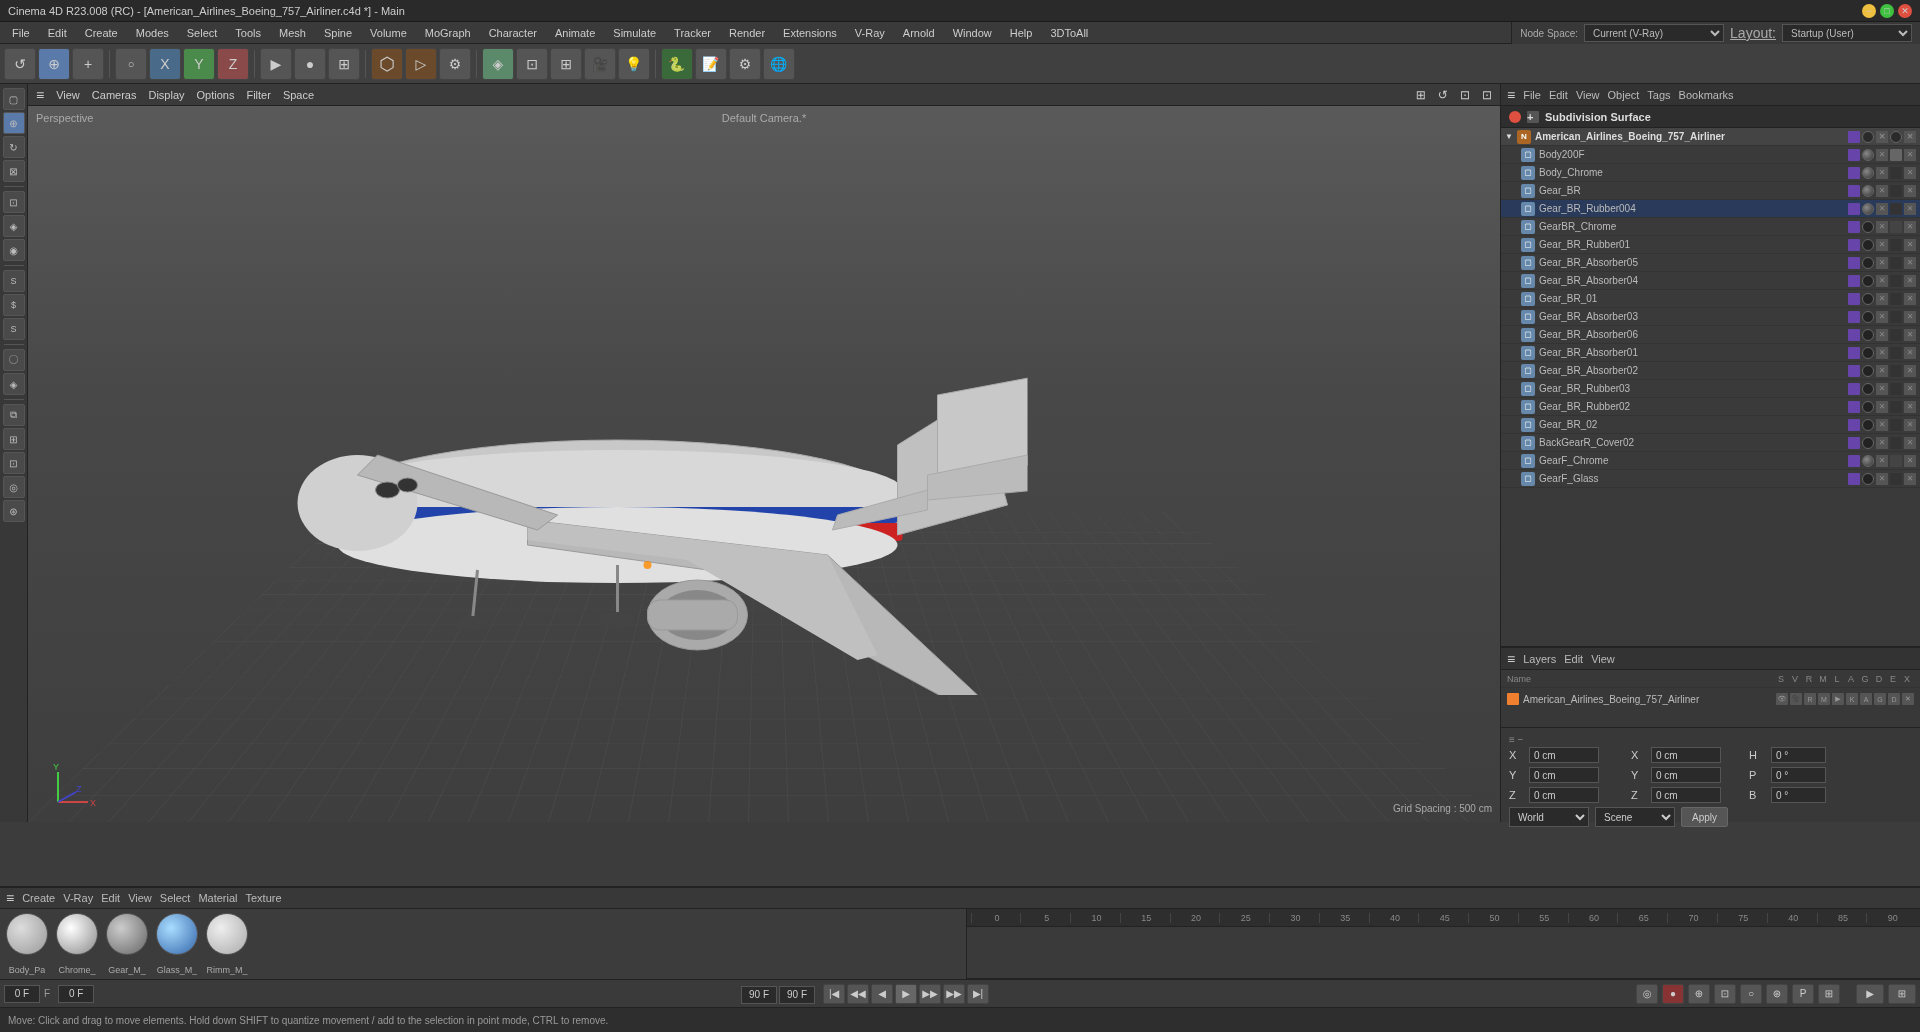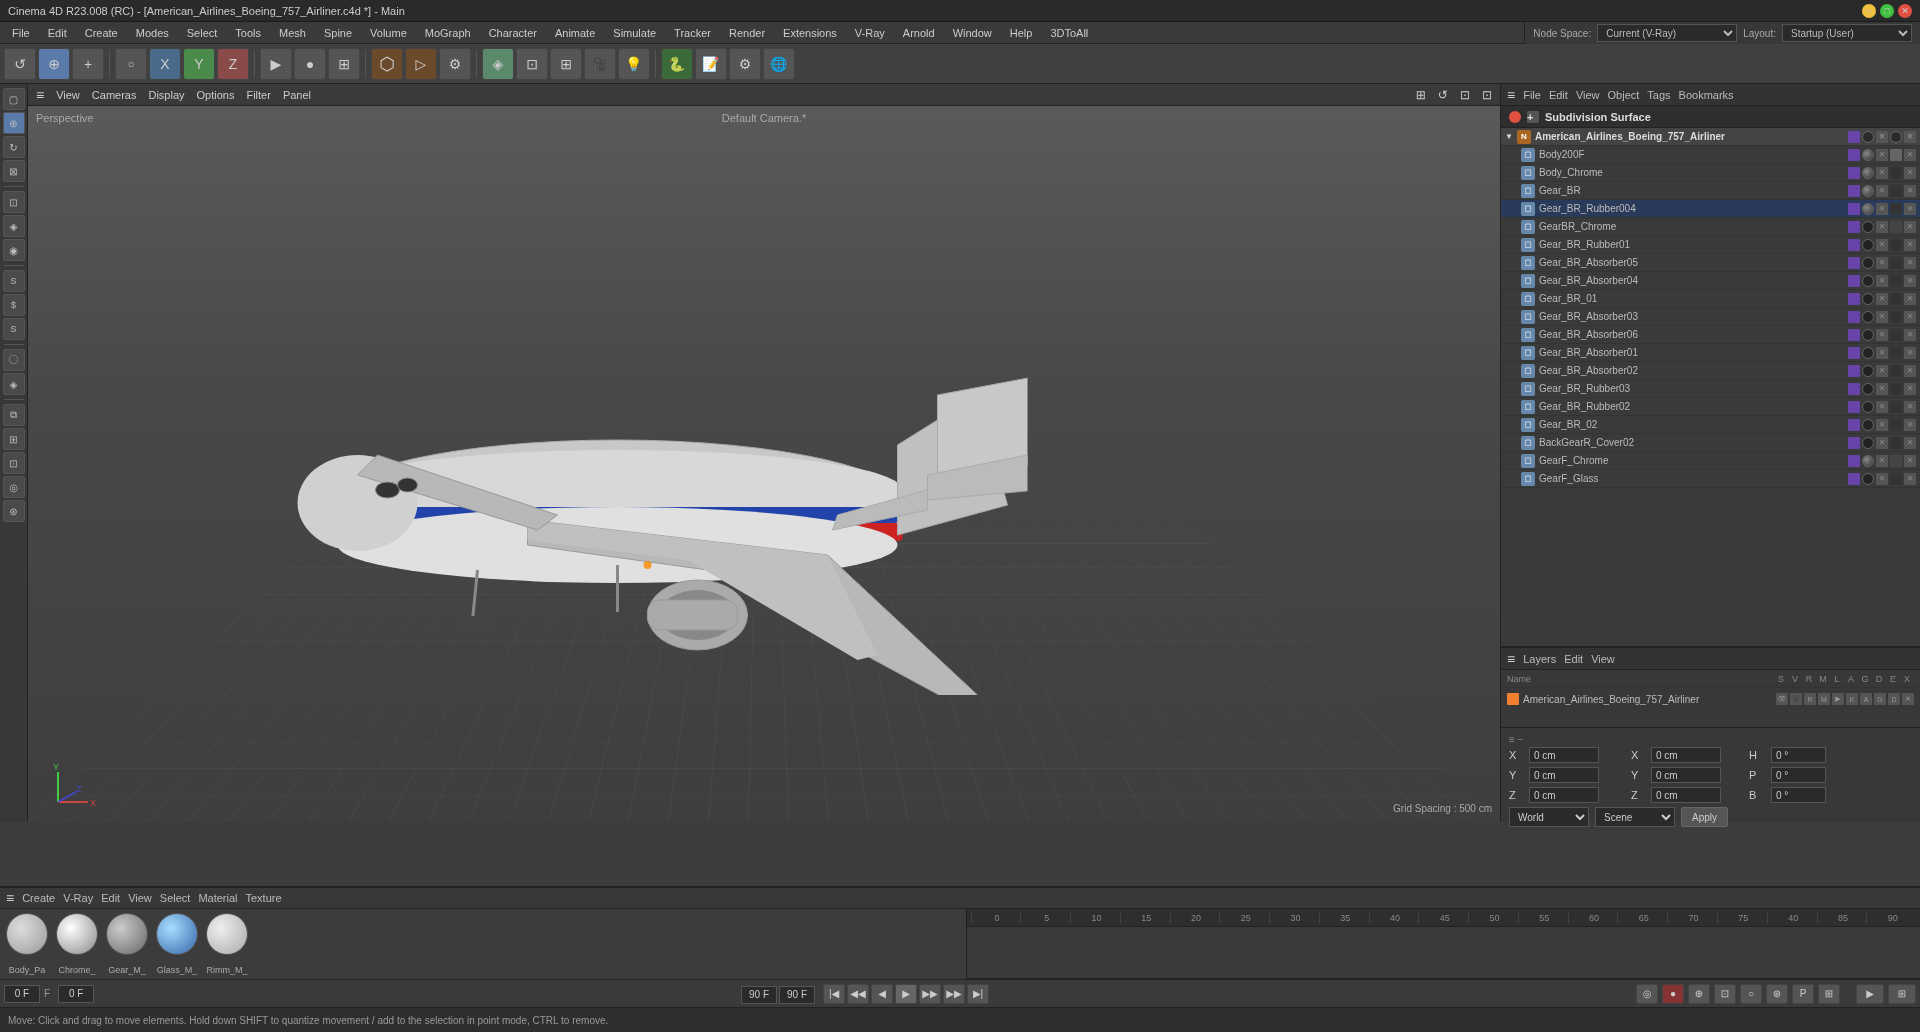--- a/index.html
+++ b/index.html
@@ -262,21 +262,21 @@
   <div class="menu-item">Arnold</div>
   <div class="menu-item">Window</div>
   <div class="menu-item">Help</div>
   <div class="menu-item">3DToAll</div>
 
   <div style="position:absolute; right:0; top:0; height:22px; background:#383838; display:flex; align-items:center; padding:0 8px; gap:6px; border-left:1px solid #222;">
     <span style="font-size:10px;color:#aaa;">Node Space:</span>
     <select class="ns-dropdown" style="height:18px;background:#2a2a2a;border:1px solid #555;color:#bbb;font-size:10px;">
       <option>Current (V-Ray)</option>
     </select>
-    <span style="font-size:10px;color:#aaa;">Layout:</span>
+    <span style="font-size:14px;color:#aaa;text-decoration:underline;">Layout:</span>
     <select class="ns-dropdown" style="height:18px;background:#2a2a2a;border:1px solid #555;color:#bbb;font-size:10px;min-width:130px;">
       <option>Startup (User)</option>
     </select>
   </div>
 </div>
 
 <div id="toolbar">
   <div class="tool-btn">↺</div>
   <div class="tool-btn" style="background:#5a7aaa;">⊕</div>
   <div class="tool-btn">+</div>
@@ -334,21 +334,21 @@
 
   <div id="viewport-area">
 
     <div id="viewport-header">
       <span style="font-size:14px;">≡</span>
       <span class="viewport-menu">View</span>
       <span class="viewport-menu">Cameras</span>
       <span class="viewport-menu">Display</span>
       <span class="viewport-menu">Options</span>
       <span class="viewport-menu">Filter</span>
-      <span class="viewport-menu">Panel</span>
+      <span class="viewport-menu">Space</span>
       <div style="flex:1;"></div>
       <span style="font-size:12px;">⊞</span>
       <span style="font-size:12px;">↺</span>
       <span style="font-size:12px;">⊡</span>
       <span style="font-size:12px;">⊡</span>
     </div>
 
     <div id="viewport-canvas">
       <span id="viewport-label">Perspective</span>
       <span id="viewport-camera">Default Camera.*</span>

